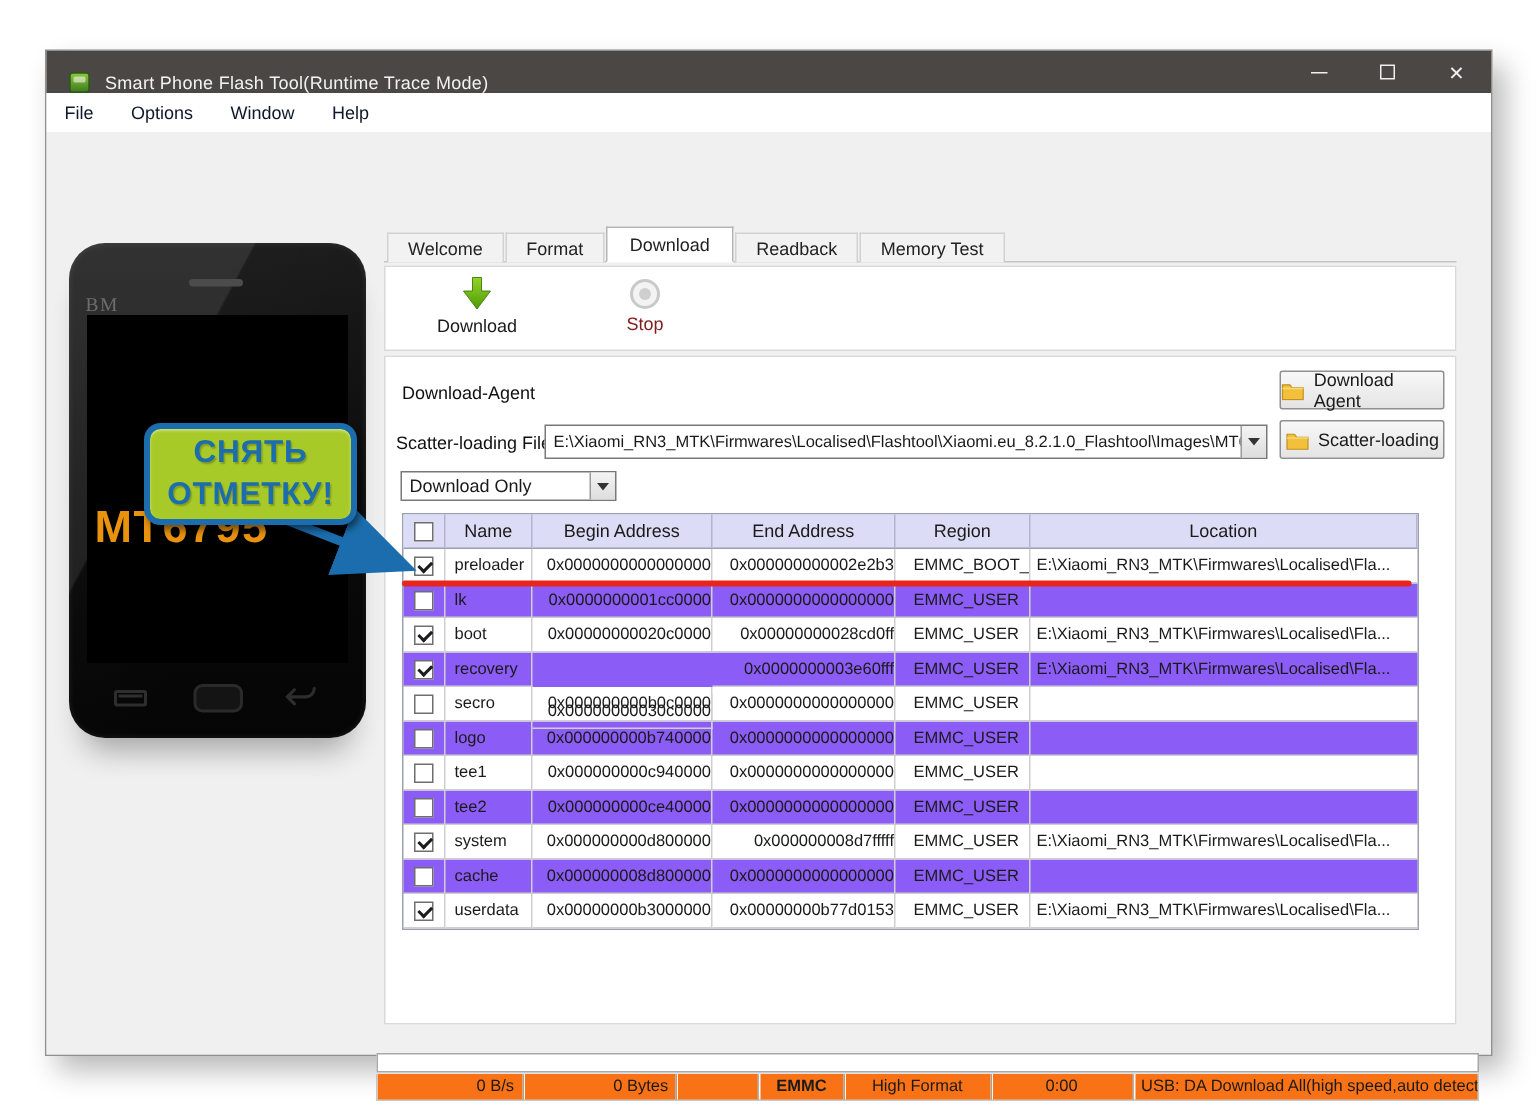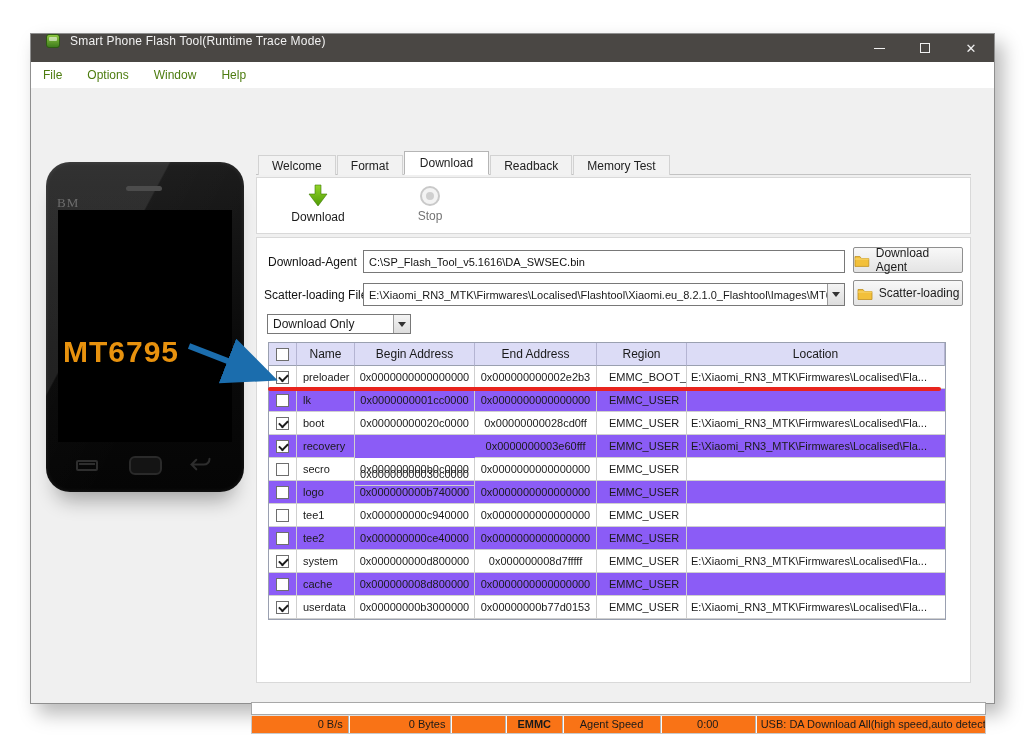--- a/index.html
+++ b/index.html
@@ -4,36 +4,36 @@
 <style>
   * { margin:0; padding:0; box-sizing:border-box; }
   html,body { width:1026px; height:740px; }
   body { background:#ffffff; font-family:"Liberation Sans",sans-serif; position:relative; overflow:hidden; color:#1a1a1a; }
 
   
   .window { position:absolute; left:30px; top:33px; width:965px; height:671px;
             border:1px solid #8f8f8f; background:#f0f0f0;
             box-shadow:8px 10px 18px rgba(0,0,0,0.28); }
   .titlebar { position:absolute; left:0; top:0; width:100%; height:28px; background:#4a4744;
-              display:flex; align-items:flex-start; }
+              display:flex; align-items:flex-end; }
   .app-icon { width:14px; height:14px; margin-left:15px; border-radius:3px;
               background:linear-gradient(180deg,#8cc63f 0%,#3f7d1d 100%);
               border:1px solid #2c5a12; position:relative; }
   .app-icon::after { content:""; position:absolute; left:2px; top:2px; width:8px; height:4px;
               background:rgba(255,255,255,0.55); border-radius:1px; }
   .title-text { color:#f2f2f2; font-size:12px; margin-left:10px; letter-spacing:0.2px; }
   .win-controls { margin-left:auto; display:flex; height:100%; }
   .win-btn { width:46px; height:100%; display:flex; align-items:center; justify-content:center; cursor:default; }
   .glyph-min { width:11px; height:1px; background:#f0f0f0; }
   .glyph-max { width:10px; height:10px; border:1px solid #f0f0f0; }
   .glyph-close { color:#f0f0f0; font-size:13px; line-height:13px; }
 
   .menubar { position:absolute; left:0; top:28px; width:100%; height:26px; background:#ffffff;
              display:flex; align-items:center; padding-left:12px; }
-  .menu-item { font-size:12px; padding:4px 11px 4px 0; margin-right:14px; color:#4d7c0f; }
+  .menu-item { font-size:12px; padding:4px 11px 4px 0; margin-right:14px; color:#0f172a; }
 
   .client { position:absolute; left:0; top:54px; right:0; bottom:0; background:#f0f0f0; }
 
   
   .phone { position:absolute; left:15px; top:74px; width:198px; height:330px; border-radius:24px;
            background:linear-gradient(180deg,#1b1b1b 0%,#0a0a0a 55%,#050505 100%);
            box-shadow:0 18px 20px -10px rgba(0,0,0,0.32), inset 0 0 5px rgba(255,255,255,0.10); }
   .phone::before { content:""; position:absolute; inset:0; border-radius:24px;
            background:linear-gradient(118deg, rgba(255,255,255,0.10) 0%, rgba(255,255,255,0.10) 33%, rgba(255,255,255,0.015) 33.5%, rgba(255,255,255,0) 62%); }
   .speaker { position:absolute; left:80px; top:24px; width:36px; height:5px; background:#4c4c4c; border-radius:3px; }
@@ -64,21 +64,21 @@
   .tab.active { height:24px; line-height:23px; background:#ffffff; border:1px solid #b5b5b5; border-bottom:1px solid #ffffff;
          position:relative; z-index:2; padding:0 15px; }
 
   
   .box { position:absolute; background:#ffffff; border:1px solid #d9d9d9; }
   .toolbar-box { left:225px; top:89px; width:715px; height:57px; }
   .main-box { left:225px; top:149px; width:715px; height:446px; }
 
   .tool-btn { position:absolute; top:4px; width:66px; height:46px; display:flex; flex-direction:column; align-items:center; justify-content:flex-start; }
   .tool-btn .lbl { font-size:12px; margin-top:3px; }
-  .tool-btn.disabled .lbl { color:#737373; }
+  .tool-btn.disabled .lbl { color:#7f1d1d; }
   .dl-icon { width:22px; height:23px; margin-top:2px; }
   .stop-icon { width:20px; height:20px; margin-top:4px; border-radius:50%; border:2px solid #c9c9c9;
                background:#f3f3f3; position:relative; }
   .stop-icon::after { content:""; position:absolute; left:4px; top:4px; width:8px; height:8px; border-radius:50%; background:#cfcfcf; }
 
   
   .flabel { position:absolute; font-size:12px; color:#111; }
   .tfield { position:absolute; height:23px; border:1px solid #787878; background:#fff; font-size:11px;
             font-family:"Liberation Sans",sans-serif; padding:0 5px; color:#111; }
   .combo { position:absolute; border:1px solid #787878; background:#fff; display:flex; align-items:center; }
@@ -97,21 +97,21 @@
   .trow.green { background:#8b5cf6; }
   .tcell { height:23px; line-height:22px; font-size:11px; border-right:1px solid #cfcfcf; border-bottom:1px solid #cfcfcf;
            white-space:nowrap; overflow:hidden; }
   .trow.hdr .tcell { font-size:12px; text-align:center; border-right:1px solid #b4b4d2; border-bottom:1px solid #9aa0b0; }
   .tcell:last-child { border-right:none; }
   .cb-wrap { display:flex; align-items:center; justify-content:center; }
   .cb { width:13px; height:13px; border:1px solid #6e6e6e; background:#fff; display:inline-block; position:relative; }
   .cb.checked::after { content:""; position:absolute; left:2px; top:2px; width:7px; height:4px;
         border-left:2px solid #1c1c1c; border-bottom:2px solid #1c1c1c; transform:rotate(-45deg); }
   .c-name { padding-left:6px; }
-  .c-addr { text-align:center; }
+  .c-addr { text-align:right; }
   .c-region { padding-left:12px; }
   .c-loc { padding-left:4px; }
 
   
   .progress { position:absolute; left:220px; top:614px; width:735px; height:13px; background:#ffffff; border:1px solid #a8a8a8; }
   .statusbar { position:absolute; left:220px; top:628px; width:735px; height:18px; background:#f97316; display:flex;
                border:1px solid #c9c9c9; border-top:none; }
   .scell { height:100%; font-size:11px; line-height:16px; border-right:1px solid #b3b3b3; box-shadow:1px 0 0 #fbfbfb;
            white-space:nowrap; overflow:hidden; padding:0 5px; }
   .scell:last-child { border-right:none; box-shadow:none; }
@@ -152,20 +152,24 @@
       <div class="brand">BM</div>
       <div class="screen"></div>
       <div class="chip">MT6795</div>
       <div class="ph-menu"></div>
       <div class="ph-home"></div>
       <svg class="ph-back" viewBox="0 0 24 18">
         <path d="M7 3 L2 8 L7 13 M2 8 H15 a6 6 0 0 0 6 -6" stroke="#2d2d2d" stroke-width="2.2" fill="none" stroke-linecap="round"></path>
       </svg>
     </div>
 
+    <div class="callout">
+      <div>СНЯТЬ</div>
+      <div>ОТМЕТКУ!</div>
+    </div>
     <svg class="arrow-svg" viewBox="0 0 140 48">
       <defs>
         <marker id="ah" markerWidth="9" markerHeight="8" refX="6" refY="4" orient="auto">
           <path d="M0 0 L9 4 L0 8 Z" fill="#1b6dad"></path>
         </marker>
       </defs>
       <line x1="38" y1="8" x2="110" y2="36" stroke="#1b6dad" stroke-width="6" marker-end="url(#ah)"></line>
     </svg>
     <div class="redline"></div>
 
@@ -195,21 +199,20 @@
       </div>
       <div class="tool-btn disabled" style="left:140px;">
         <span class="stop-icon"></span>
         <span class="lbl">Stop</span>
       </div>
     </div>
 
     <div class="box main-box"></div>
 
     <span class="flabel" style="left:237px; top:167px;">Download-Agent</span>
-    <input class="tfield" style="left: 332px; top: 162px; width: 482px;" readonly="" value="C:\SP_Flash_Tool_v5.1616\DA_SWSEC.bin">
     <div class="push-btn" style="left:822px; top:159px;">
       <svg width="16" height="13" viewBox="0 0 16 13">
         <path d="M1 2.5 h5 l1.5 2 h7.5 v8 h-14 z" fill="#f2c03a" stroke="#c09020" stroke-width="0.8"></path>
         <path d="M1 5.5 h14 v-1 h-14 z" fill="#f8d977"></path>
       </svg>
       <span>Download Agent</span>
     </div>
 
     <span class="flabel" style="left:233px; top:200px;">Scatter-loading File</span>
     <div class="combo" style="left:332px; top:195px; width:482px; height:23px;">
@@ -353,19 +356,19 @@
           </div>
         </div>
     </div>
 
     <div class="progress"></div>
     <div class="statusbar">
         <div class="scell" style="width: 97px; text-align: right;">0 B/s</div>
         <div class="scell" style="width: 103px; text-align: right;">0 Bytes</div>
         <div class="scell" style="width: 55px; text-align: left;"></div>
         <div class="scell bold" style="width: 57px; text-align: center;">EMMC</div>
-        <div class="scell" style="width: 98px; text-align: center;">Agent Speed</div>
+        <div class="scell" style="width: 98px; text-align: center;">High Format</div>
         <div class="scell" style="width: 95px; text-align: center;">0:00</div>
         <div class="scell" style="width: 230px; text-align: left;">USB: DA Download All(high speed,auto detect)</div>
       </div>
 
   </div>
 </div>
 
 </body></html>

